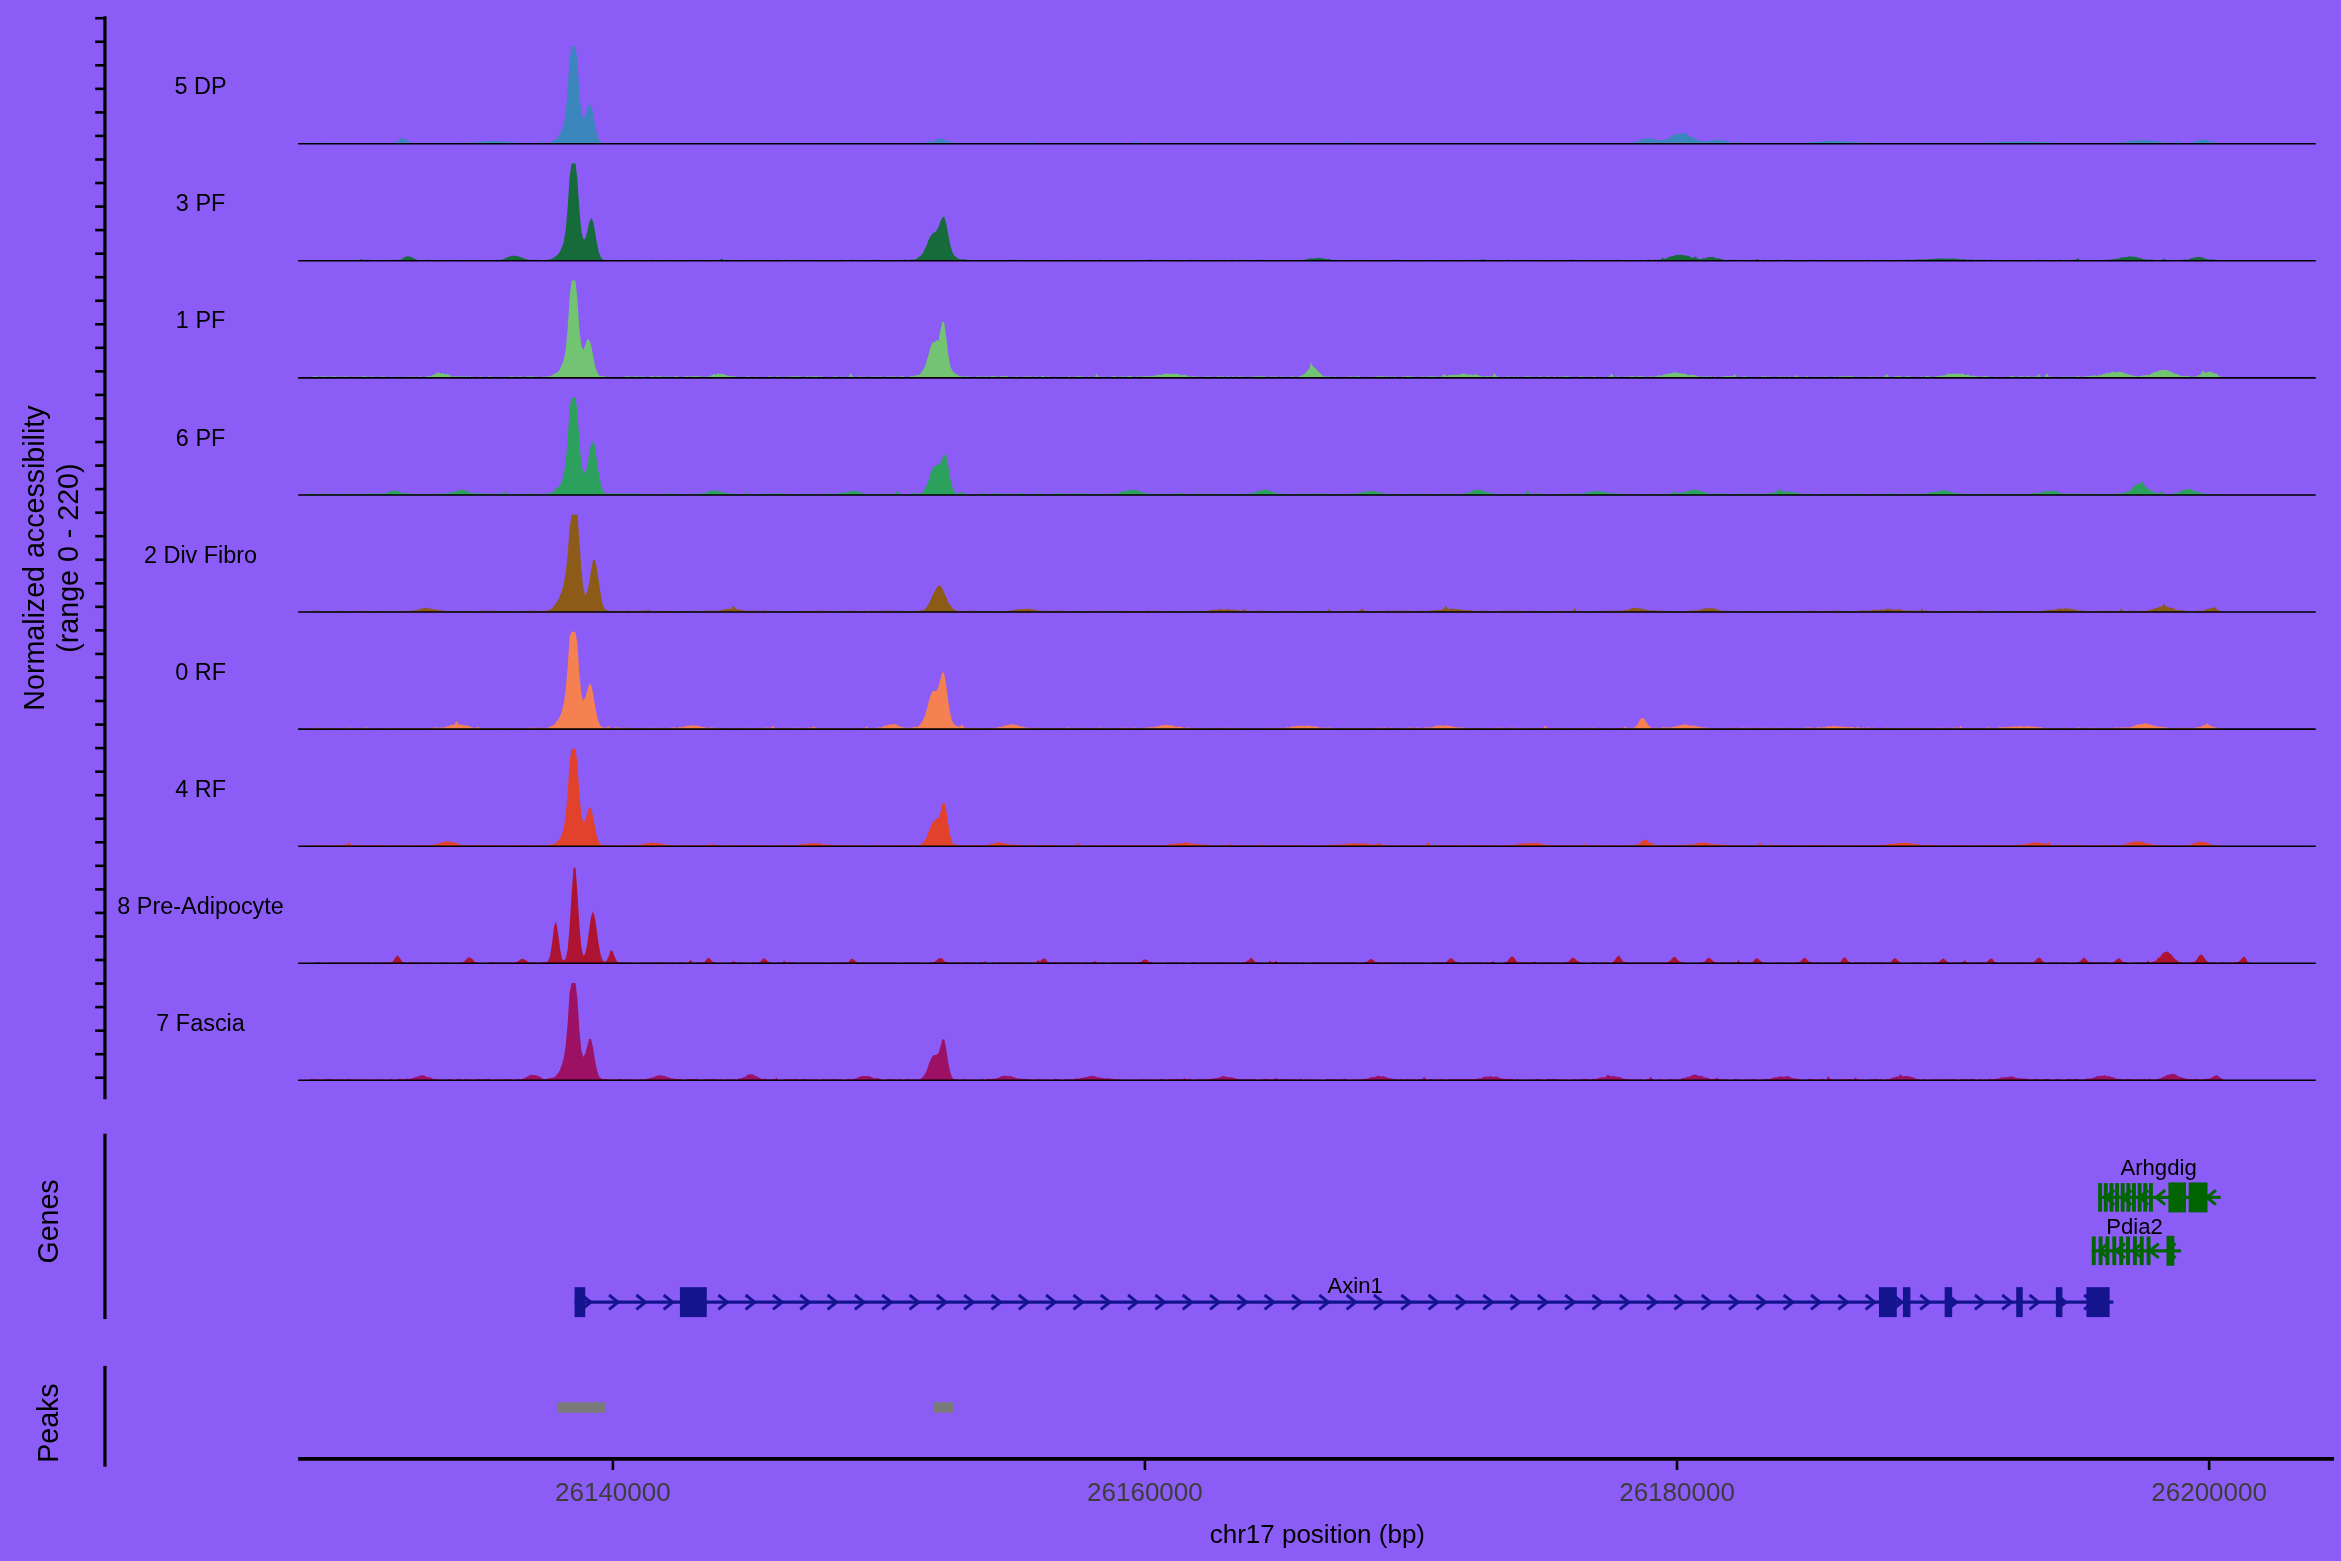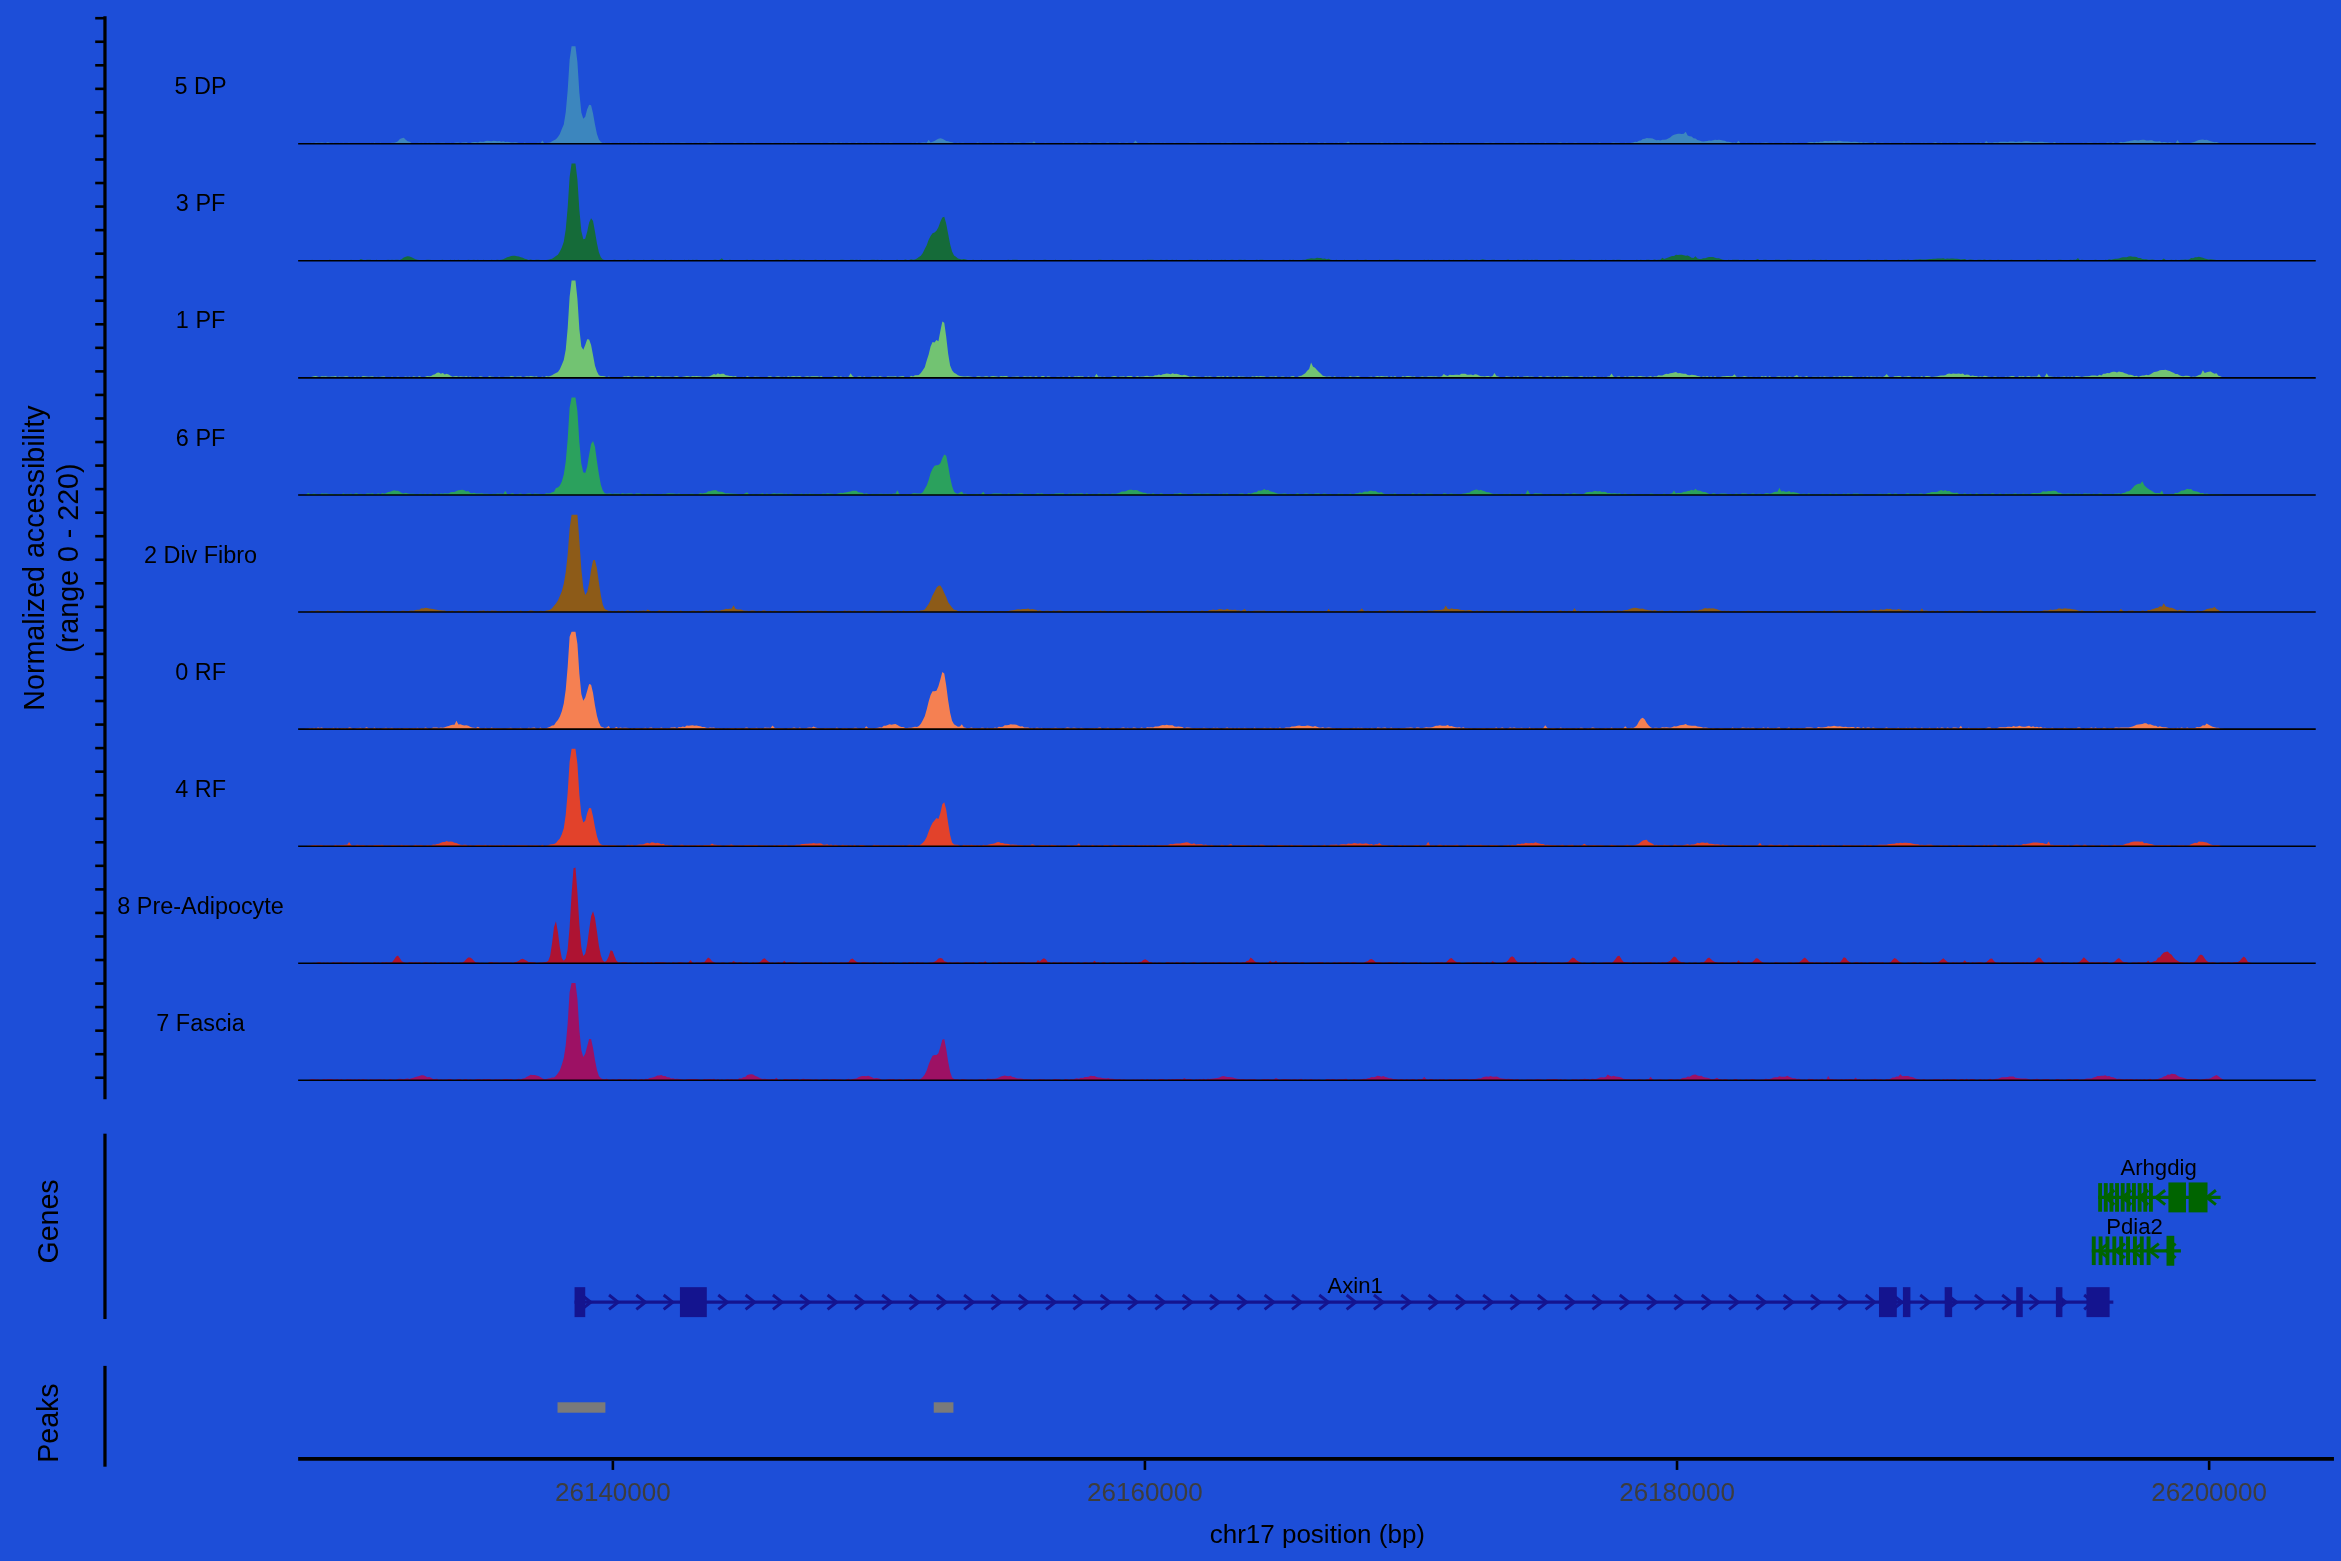--- a/index.html
+++ b/index.html
@@ -1,17 +1,17 @@
 <!DOCTYPE html>
 <html style="font-size:10.4px"><head>
 <meta charset="utf-8">
 <style>
   html, body { margin: 0; padding: 0; background: #ffffff; }
   body { width: 2342px; height: 1561px; font-family: "Liberation Sans", "DejaVu Sans", sans-serif; }
-  .fig { position: relative; width: 2342px; height: 1561px; background: #1d4ed8; overflow: hidden; }
+  .fig { position: relative; width: 2342px; height: 1561px; background: #8b5cf6; overflow: hidden; }
   svg text { font-family: "Liberation Sans", "DejaVu Sans", sans-serif; }
 </style>
 </head>
 <body>
 
 <div class="fig">
   <svg id="plot" width="2342" height="1561" viewBox="0 0 3600 2400" xmlns="http://www.w3.org/2000/svg">
     <g id="g-tracks">
         <path d="M467.4,221L467.4,221.0L470.4,220.9L473.4,220.2L476.4,220.0L479.4,219.5L482.4,219.8L485.4,219.2L488.4,219.3L491.4,219.4L494.4,219.2L497.4,219.5L500.4,219.7L503.4,218.8L506.4,219.3L509.4,220.4L512.4,219.4L515.4,220.3L518.4,220.5L521.4,219.3L524.4,220.3L527.4,219.5L530.4,220.4L533.4,220.0L536.4,219.4L539.4,220.2L542.4,219.8L545.4,219.7L548.4,219.9L551.4,220.5L554.4,220.5L557.4,220.1L560.4,219.7L563.4,220.5L566.4,220.1L569.4,219.5L572.4,220.5L575.4,219.2L578.4,220.5L581.4,220.1L584.4,219.3L587.4,220.4L590.4,219.8L593.4,220.1L596.4,219.8L599.4,219.9L602.4,219.5L605.4,219.3L608.4,218.7L611.4,217.0L614.4,213.7L617.4,212.4L620.4,211.9L623.4,214.8L626.4,217.1L629.4,218.1L632.4,220.0L635.4,220.4L638.4,219.9L641.4,220.0L644.4,219.3L647.4,219.8L650.4,219.6L653.4,220.3L656.4,219.4L659.4,219.7L662.4,219.6L665.4,219.3L668.4,219.6L671.4,220.4L674.4,219.8L677.4,219.3L680.4,219.5L683.4,219.3L686.4,220.5L689.4,220.3L692.4,219.6L695.4,220.2L698.4,219.6L701.4,219.2L704.4,219.2L707.4,220.0L710.4,219.1L713.4,219.0L716.4,218.8L719.4,220.0L722.4,219.8L725.4,218.6L728.4,218.2L731.4,218.3L734.4,218.9L737.4,217.7L740.4,217.8L743.4,217.8L746.4,216.9L749.4,216.4L752.4,216.8L755.4,217.3L758.4,216.4L761.4,216.8L764.4,217.3L767.4,216.6L770.4,217.9L773.4,217.3L776.4,218.4L779.4,218.0L782.4,218.5L785.4,218.9L788.4,219.1L791.4,218.7L794.4,219.2L797.4,219.7L800.4,220.1L803.4,220.1L806.4,219.2L809.4,220.2L812.4,219.7L815.4,219.8L818.4,219.8L821.4,220.2L824.4,220.0L827.4,219.5L830.4,220.5L833.4,216.1L836.4,220.3L839.4,219.7L842.4,219.4L845.4,218.9L848.4,217.3L851.4,215.8L854.4,214.1L857.4,210.5L860.4,205.9L863.4,198.5L866.4,191.5L869.4,172.5L872.4,139.3L875.4,91.9L878.4,71.3L881.4,71.3L884.4,71.3L887.4,95.6L890.4,142.6L893.4,172.8L896.4,182.7L899.4,179.4L902.4,167.9L905.4,160.9L908.4,161.9L911.4,174.4L914.4,191.6L917.4,205.9L920.4,214.4L923.4,218.2L926.4,220.0L929.4,219.5L932.4,220.1L935.4,220.1L938.4,219.6L941.4,220.0L944.4,220.5L947.4,220.4L950.4,219.6L953.4,220.2L956.4,219.7L959.4,220.0L962.4,220.4L965.4,220.4L968.4,220.4L971.4,219.5L974.4,220.0L977.4,219.6L980.4,219.9L983.4,220.2L986.4,219.9L989.4,219.5L992.4,220.1L995.4,220.4L998.4,219.3L1001.4,220.1L1004.4,219.4L1007.4,219.9L1010.4,220.5L1013.4,220.5L1016.4,219.6L1019.4,220.1L1022.4,219.5L1025.4,219.9L1028.4,220.0L1031.4,220.1L1034.4,219.3L1037.4,219.8L1040.4,219.7L1043.4,219.8L1046.4,219.5L1049.4,219.3L1052.4,219.3L1055.4,219.8L1058.4,220.0L1061.4,220.3L1064.4,219.5L1067.4,219.8L1070.4,219.7L1073.4,219.6L1076.4,220.2L1079.4,219.3L1082.4,220.1L1085.4,219.8L1088.4,219.6L1091.4,219.2L1094.4,219.4L1097.4,219.4L1100.4,220.2L1103.4,220.4L1106.4,220.3L1109.4,219.5L1112.4,220.4L1115.4,220.3L1118.4,219.9L1121.4,219.8L1124.4,220.2L1127.4,219.4L1130.4,219.3L1133.4,219.7L1136.4,220.4L1139.4,220.5L1142.4,219.9L1145.4,219.3L1148.4,220.0L1151.4,220.3L1154.4,220.4L1157.4,219.5L1160.4,219.4L1163.4,220.1L1166.4,219.9L1169.4,219.9L1172.4,220.5L1175.4,220.0L1178.4,220.1L1181.4,219.7L1184.4,219.9L1187.4,219.5L1190.4,219.8L1193.4,219.7L1196.4,219.8L1199.4,220.3L1202.4,219.3L1205.4,220.2L1208.4,219.5L1211.4,220.4L1214.4,219.4L1217.4,219.6L1220.4,220.0L1223.4,219.2L1226.4,220.4L1229.4,220.5L1232.4,220.0L1235.4,219.8L1238.4,220.4L1241.4,220.0L1244.4,220.3L1247.4,220.3L1250.4,220.3L1253.4,220.2L1256.4,219.9L1259.4,219.7L1262.4,219.6L1265.4,219.7L1268.4,220.5L1271.4,219.9L1274.4,219.6L1277.4,219.6L1280.4,219.7L1283.4,219.3L1286.4,219.3L1289.4,220.5L1292.4,219.2L1295.4,219.8L1298.4,219.3L1301.4,220.1L1304.4,219.3L1307.4,219.6L1310.4,220.4L1313.4,220.4L1316.4,219.2L1319.4,220.4L1322.4,220.1L1325.4,219.5L1328.4,219.9L1331.4,220.2L1334.4,219.5L1337.4,219.7L1340.4,219.8L1343.4,219.5L1346.4,220.2L1349.4,220.3L1352.4,219.6L1355.4,220.0L1358.4,220.4L1361.4,219.4L1364.4,220.1L1367.4,219.6L1370.4,219.3L1373.4,219.8L1376.4,220.2L1379.4,220.2L1382.4,220.0L1385.4,220.3L1388.4,219.9L1391.4,220.3L1394.4,219.8L1397.4,220.5L1400.4,219.8L1403.4,219.6L1406.4,220.2L1409.4,219.2L1412.4,220.3L1415.4,219.5L1418.4,219.2L1421.4,219.1L1424.4,219.5L1427.4,214.9L1430.4,218.9L1433.4,218.0L1436.4,216.6L1439.4,214.7L1442.4,213.4L1445.4,212.7L1448.4,213.4L1451.4,214.7L1454.4,216.9L1457.4,217.2L1460.4,218.4L1463.4,218.7L1466.4,220.0L1469.4,220.0L1472.4,219.4L1475.4,219.7L1478.4,219.4L1481.4,219.6L1484.4,220.2L1487.4,220.2L1490.4,220.5L1493.4,220.5L1496.4,220.1L1499.4,220.4L1502.4,219.2L1505.4,219.9L1508.4,219.3L1511.4,220.1L1514.4,220.0L1517.4,220.2L1520.4,220.2L1523.4,220.1L1526.4,219.2L1529.4,220.3L1532.4,219.7L1535.4,219.7L1538.4,219.8L1541.4,219.9L1544.4,219.4L1547.4,219.4L1550.4,220.2L1553.4,219.6L1556.4,220.0L1559.4,219.2L1562.4,219.5L1565.4,219.2L1568.4,219.4L1571.4,219.7L1574.4,219.7L1577.4,219.3L1580.4,219.4L1583.4,219.2L1586.4,219.3L1589.4,217.2L1592.4,220.3L1595.4,220.1L1598.4,219.7L1601.4,220.1L1604.4,219.7L1607.4,219.6L1610.4,220.1L1613.4,219.9L1616.4,219.8L1619.4,220.4L1622.4,220.5L1625.4,219.7L1628.4,220.1L1631.4,220.5L1634.4,219.2L1637.4,220.2L1640.4,220.2L1643.4,220.4L1646.4,219.8L1649.4,220.3L1652.4,219.4L1655.4,219.2L1658.4,220.5L1661.4,219.4L1664.4,219.5L1667.4,220.1L1670.4,220.2L1673.4,219.5L1676.4,219.2L1679.4,220.4L1682.4,220.3L1685.4,219.7L1688.4,219.3L1691.4,219.4L1694.4,220.0L1697.4,220.2L1700.4,219.3L1703.4,219.1L1706.4,220.2L1709.4,220.4L1712.4,220.2L1715.4,220.3L1718.4,219.8L1721.4,219.2L1724.4,220.2L1727.4,219.8L1730.4,219.4L1733.4,219.5L1736.4,220.4L1739.4,220.5L1742.4,219.3L1745.4,216.1L1748.4,219.6L1751.4,220.1L1754.4,219.9L1757.4,220.0L1760.4,220.5L1763.4,219.8L1766.4,219.5L1769.4,219.9L1772.4,219.6L1775.4,219.8L1778.4,219.7L1781.4,220.1L1784.4,219.4L1787.4,219.9L1790.4,219.4L1793.4,219.8L1796.4,219.9L1799.4,219.8L1802.4,219.9L1805.4,219.3L1808.4,219.7L1811.4,220.5L1814.4,219.7L1817.4,219.7L1820.4,220.5L1823.4,220.5L1826.4,219.9L1829.4,219.6L1832.4,219.6L1835.4,219.4L1838.4,219.4L1841.4,220.2L1844.4,220.2L1847.4,219.7L1850.4,219.8L1853.4,220.2L1856.4,219.5L1859.4,219.7L1862.4,219.8L1865.4,220.2L1868.4,220.1L1871.4,220.2L1874.4,220.4L1877.4,219.6L1880.4,219.4L1883.4,219.8L1886.4,219.6L1889.4,219.3L1892.4,219.5L1895.4,219.8L1898.4,220.4L1901.4,219.5L1904.4,220.5L1907.4,219.4L1910.4,220.1L1913.4,220.4L1916.4,219.5L1919.4,220.4L1922.4,219.4L1925.4,219.4L1928.4,219.3L1931.4,220.3L1934.4,219.9L1937.4,219.9L1940.4,219.6L1943.4,220.0L1946.4,219.9L1949.4,219.6L1952.4,220.2L1955.4,220.1L1958.4,219.4L1961.4,219.3L1964.4,219.6L1967.4,220.3L1970.4,219.5L1973.4,220.1L1976.4,220.2L1979.4,219.6L1982.4,219.9L1985.4,220.4L1988.4,219.9L1991.4,220.4L1994.4,220.4L1997.4,220.3L2000.4,219.5L2003.4,220.0L2006.4,219.4L2009.4,219.2L2012.4,220.2L2015.4,220.4L2018.4,219.8L2021.4,220.1L2024.4,219.7L2027.4,219.2L2030.4,219.8L2033.4,220.3L2036.4,219.2L2039.4,219.7L2042.4,220.5L2045.4,220.0L2048.4,219.8L2051.4,219.6L2054.4,220.1L2057.4,219.2L2060.4,220.3L2063.4,219.9L2066.4,219.6L2069.4,219.6L2072.4,217.7L2075.4,219.8L2078.4,219.8L2081.4,219.5L2084.4,220.4L2087.4,219.3L2090.4,220.0L2093.4,219.9L2096.4,219.9L2099.4,219.7L2102.4,219.7L2105.4,219.8L2108.4,219.8L2111.4,219.7L2114.4,220.1L2117.4,219.4L2120.4,220.2L2123.4,219.2L2126.4,219.5L2129.4,220.4L2132.4,219.3L2135.4,220.1L2138.4,219.4L2141.4,219.3L2144.4,220.3L2147.4,220.3L2150.4,219.4L2153.4,220.3L2156.4,219.2L2159.4,220.3L2162.4,219.7L2165.4,220.4L2168.4,220.5L2171.4,220.3L2174.4,219.8L2177.4,220.1L2180.4,219.8L2183.4,219.2L2186.4,219.3L2189.4,219.9L2192.4,220.5L2195.4,219.5L2198.4,219.8L2201.4,219.4L2204.4,220.1L2207.4,220.3L2210.4,219.4L2213.4,219.9L2216.4,220.5L2219.4,219.2L2222.4,219.8L2225.4,219.5L2228.4,220.0L2231.4,220.4L2234.4,219.8L2237.4,219.6L2240.4,220.5L2243.4,219.2L2246.4,220.5L2249.4,220.4L2252.4,220.4L2255.4,220.3L2258.4,220.1L2261.4,220.1L2264.4,220.2L2267.4,220.1L2270.4,220.5L2273.4,219.6L2276.4,220.1L2279.4,220.1L2282.4,219.6L2285.4,219.5L2288.4,219.6L2291.4,219.8L2294.4,219.5L2297.4,219.4L2300.4,220.5L2303.4,219.7L2306.4,220.2L2309.4,220.2L2312.4,219.5L2315.4,219.7L2318.4,220.3L2321.4,220.3L2324.4,220.5L2327.4,220.0L2330.4,219.6L2333.4,219.5L2336.4,220.2L2339.4,220.5L2342.4,220.0L2345.4,219.6L2348.4,219.9L2351.4,220.2L2354.4,220.1L2357.4,219.6L2360.4,220.1L2363.4,220.5L2366.4,219.5L2369.4,219.8L2372.4,220.5L2375.4,219.2L2378.4,220.2L2381.4,220.3L2384.4,220.5L2387.4,219.7L2390.4,220.2L2393.4,219.7L2396.4,219.5L2399.4,219.2L2402.4,220.1L2405.4,220.0L2408.4,219.6L2411.4,219.7L2414.4,220.0L2417.4,220.0L2420.4,219.3L2423.4,219.5L2426.4,220.5L2429.4,219.9L2432.4,220.0L2435.4,220.5L2438.4,220.4L2441.4,220.1L2444.4,219.9L2447.4,219.3L2450.4,220.1L2453.4,220.1L2456.4,219.7L2459.4,219.2L2462.4,220.5L2465.4,220.2L2468.4,220.2L2471.4,220.2L2474.4,220.4L2477.4,219.5L2480.4,219.2L2483.4,219.3L2486.4,219.6L2489.4,219.6L2492.4,220.4L2495.4,220.5L2498.4,219.5L2501.4,219.7L2504.4,220.3L2507.4,219.5L2510.4,218.9L2513.4,218.1L2516.4,218.5L2519.4,216.3L2522.4,216.0L2525.4,213.7L2528.4,213.4L2531.4,212.1L2534.4,212.5L2537.4,212.6L2540.4,213.0L2543.4,214.5L2546.4,215.8L2549.4,215.4L2552.4,216.2L2555.4,215.0L2558.4,214.7L2561.4,214.3L2564.4,213.0L2567.4,211.5L2570.4,208.7L2573.4,207.3L2576.4,206.5L2579.4,205.5L2582.4,205.6L2585.4,206.1L2588.4,205.8L2591.4,202.6L2594.4,208.2L2597.4,209.6L2600.4,210.0L2603.4,212.5L2606.4,213.0L2609.4,215.3L2612.4,215.9L2615.4,217.1L2618.4,217.4L2621.4,217.0L2624.4,216.9L2627.4,216.0L2630.4,216.4L2633.4,215.7L2636.4,214.9L2639.4,215.4L2642.4,215.0L2645.4,215.2L2648.4,216.1L2651.4,216.4L2654.4,218.0L2657.4,218.1L2660.4,218.8L2663.4,219.6L2666.4,219.2L2669.4,219.7L2672.4,216.5L2675.4,219.7L2678.4,220.3L2681.4,220.1L2684.4,219.4L2687.4,220.3L2690.4,220.4L2693.4,220.3L2696.4,219.4L2699.4,219.7L2702.4,219.6L2705.4,220.4L2708.4,219.3L2711.4,219.4L2714.4,219.2L2717.4,219.3L2720.4,220.0L2723.4,220.0L2726.4,219.4L2729.4,220.3L2732.4,219.8L2735.4,220.4L2738.4,219.9L2741.4,219.6L2744.4,219.3L2747.4,220.3L2750.4,219.8L2753.4,219.2L2756.4,219.8L2759.4,219.4L2762.4,219.3L2765.4,220.2L2768.4,219.9L2771.4,219.7L2774.4,219.8L2777.4,219.8L2780.4,218.7L2783.4,218.5L2786.4,218.2L2789.4,219.2L2792.4,218.0L2795.4,218.6L2798.4,217.6L2801.4,217.8L2804.4,216.9L2807.4,216.9L2810.4,217.2L2813.4,216.6L2816.4,217.2L2819.4,216.5L2822.4,217.3L2825.4,216.5L2828.4,216.5L2831.4,217.3L2834.4,217.6L2837.4,217.4L2840.4,217.4L2843.4,217.9L2846.4,218.2L2849.4,217.8L2852.4,218.0L2855.4,218.5L2858.4,219.2L2861.4,218.3L2864.4,219.6L2867.4,218.7L2870.4,219.1L2873.4,219.3L2876.4,219.9L2879.4,219.8L2882.4,218.2L2885.4,220.3L2888.4,220.2L2891.4,219.5L2894.4,219.6L2897.4,219.7L2900.4,220.0L2903.4,219.9L2906.4,219.3L2909.4,220.2L2912.4,219.9L2915.4,220.3L2918.4,220.5L2921.4,220.0L2924.4,219.9L2927.4,219.2L2930.4,220.4L2933.4,220.3L2936.4,219.6L2939.4,220.0L2942.4,220.2L2945.4,219.8L2948.4,220.5L2951.4,219.8L2954.4,219.3L2957.4,220.0L2960.4,219.3L2963.4,220.0L2966.4,220.2L2969.4,219.8L2972.4,219.3L2975.4,218.8L2978.4,220.0L2981.4,220.3L2984.4,219.2L2987.4,220.3L2990.4,220.5L2993.4,219.3L2996.4,219.9L2999.4,220.0L3002.4,220.1L3005.4,219.9L3008.4,220.4L3011.4,219.2L3014.4,219.8L3017.4,219.6L3020.4,220.5L3023.4,219.8L3026.4,220.4L3029.4,220.4L3032.4,219.7L3035.4,219.7L3038.4,219.4L3041.4,220.1L3044.4,219.2L3047.4,219.9L3050.4,219.9L3053.4,216.8L3056.4,219.3L3059.4,219.2L3062.4,219.4L3065.4,218.6L3068.4,218.8L3071.4,219.0L3074.4,218.0L3077.4,218.1L3080.4,218.0L3083.4,218.1L3086.4,218.4L3089.4,217.4L3092.4,217.5L3095.4,217.4L3098.4,218.3L3101.4,217.9L3104.4,217.7L3107.4,218.3L3110.4,217.4L3113.4,217.3L3116.4,217.3L3119.4,217.5L3122.4,217.9L3125.4,218.4L3128.4,218.4L3131.4,218.4L3134.4,218.1L3137.4,218.0L3140.4,217.9L3143.4,218.8L3146.4,218.6L3149.4,219.0L3152.4,219.4L3155.4,219.4L3158.4,218.5L3161.4,219.7L3164.4,219.5L3167.4,219.7L3170.4,220.1L3173.4,219.3L3176.4,219.9L3179.4,219.9L3182.4,219.7L3185.4,220.1L3188.4,220.3L3191.4,219.8L3194.4,220.0L3197.4,220.4L3200.4,220.0L3203.4,219.4L3206.4,220.2L3209.4,219.6L3212.4,219.5L3215.4,219.5L3218.4,220.0L3221.4,220.1L3224.4,219.6L3227.4,219.7L3230.4,220.0L3233.4,220.3L3236.4,220.3L3239.4,219.2L3242.4,219.6L3245.4,219.9L3248.4,218.8L3251.4,220.0L3254.4,219.7L3257.4,219.4L3260.4,218.1L3263.4,218.8L3266.4,218.2L3269.4,217.5L3272.4,217.3L3275.4,216.5L3278.4,216.1L3281.4,215.4L3284.4,215.5L3287.4,215.9L3290.4,215.1L3293.4,214.7L3296.4,214.9L3299.4,216.0L3302.4,216.2L3305.4,215.7L3308.4,215.7L3311.4,217.1L3314.4,217.5L3317.4,217.6L3320.4,217.3L3323.4,218.9L3326.4,218.5L3329.4,218.6L3332.4,219.3L3335.4,218.8L3338.4,219.6L3341.4,219.5L3344.4,220.1L3347.4,215.4L3350.4,219.5L3353.4,219.4L3356.4,219.8L3359.4,220.4L3362.4,220.0L3365.4,219.8L3368.4,219.3L3371.4,218.7L3374.4,218.1L3377.4,216.4L3380.4,215.2L3383.4,214.7L3386.4,214.5L3389.4,215.2L3392.4,214.7L3395.4,216.2L3398.4,217.3L3401.4,218.0L3404.4,218.7L3407.4,218.5L3410.4,219.3L3413.4,220.1L3416.4,220.7L3419.4,220.9L3420.6,221Z" fill="#3C86BE" stroke="none"></path>
         <line x1="458" y1="221" x2="3560" y2="221" stroke="#000000" stroke-width="2.4"></line>

